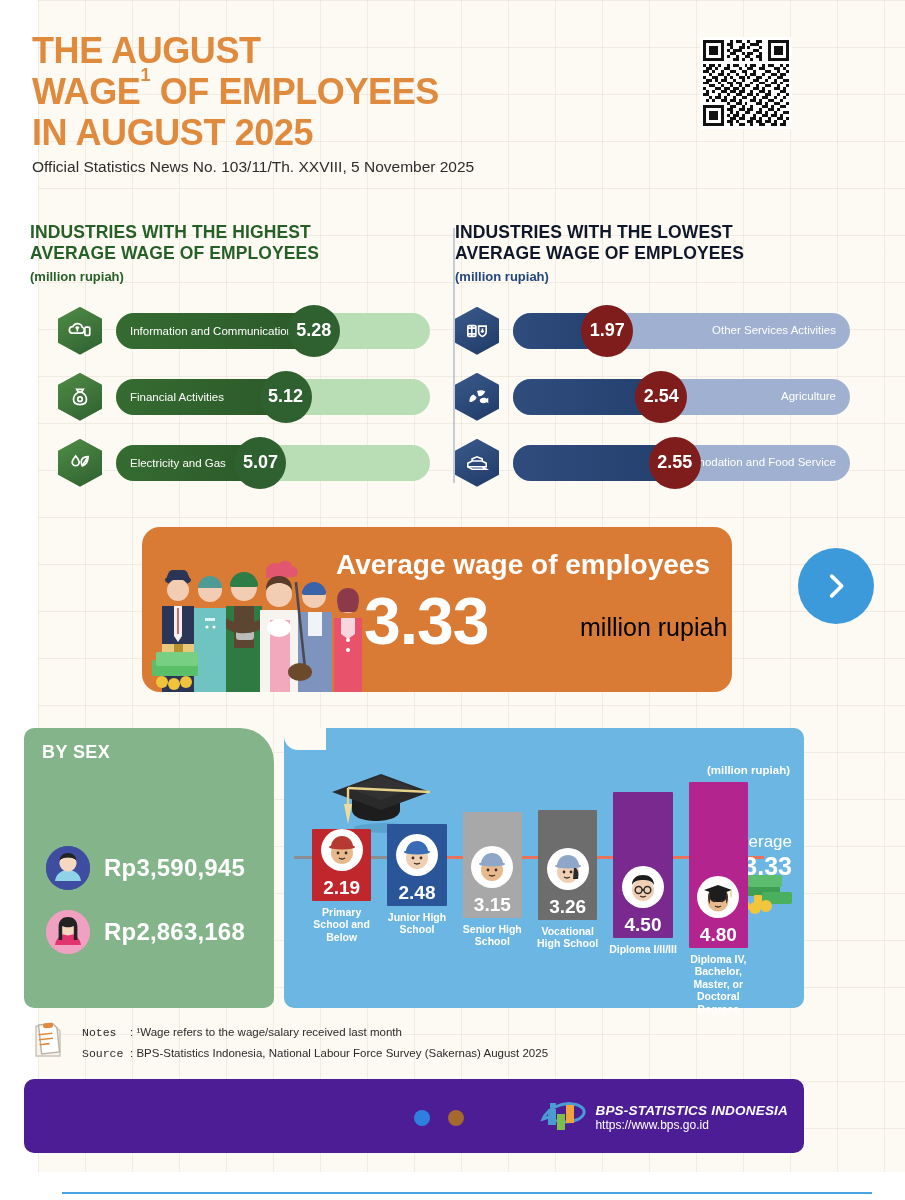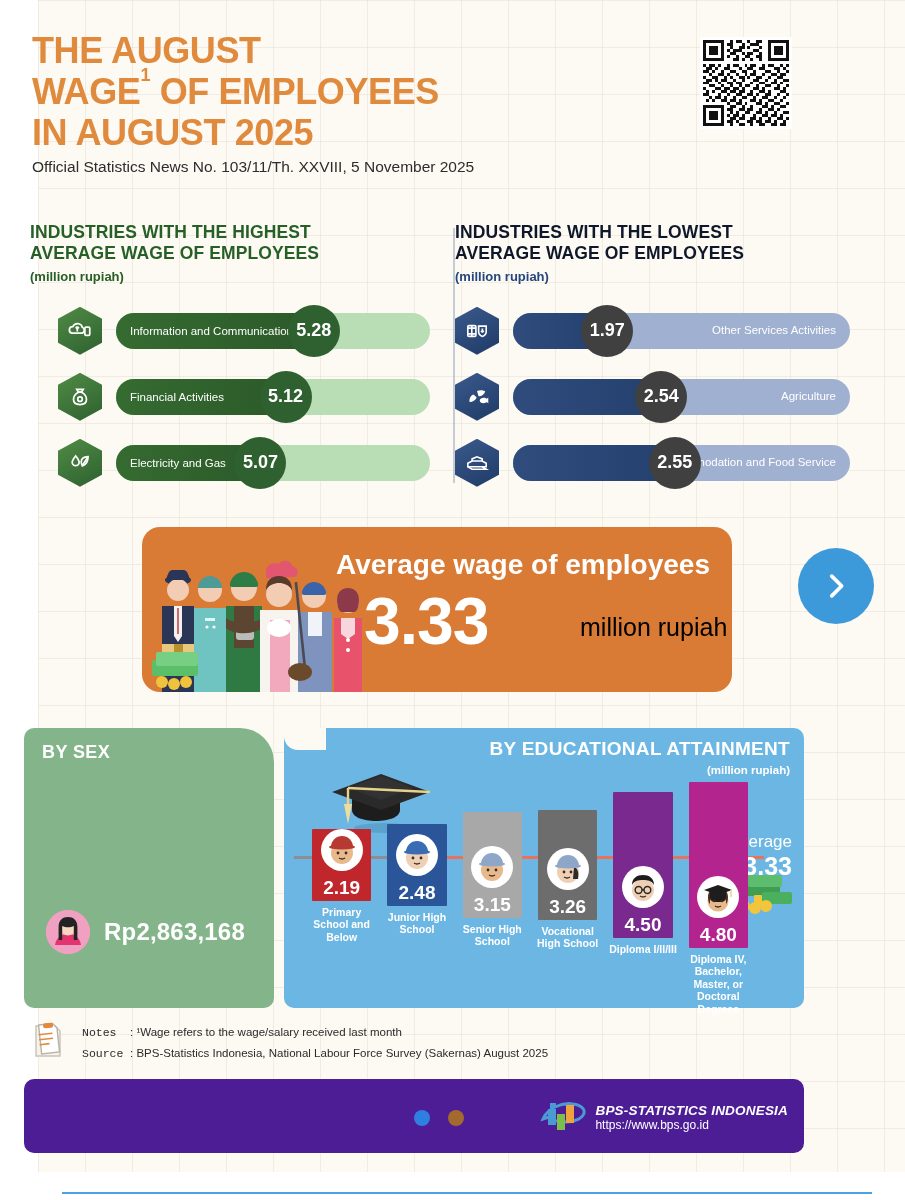--- a/index.html
+++ b/index.html
@@ -97,21 +97,21 @@
   .panel.left .barlabel { left: 14px; }
   .panel.right .barlabel { right: 14px; text-align: right; line-height: 1.15;
                            top: 50%; transform: translateY(-50%); height:auto; }
 
   .bubble {
     position: absolute; top: -8px; width: 52px; height: 52px; border-radius: 50%;
     display: flex; align-items: center; justify-content: center;
     color: #fff; font-size: 18px; font-weight: 700;
   }
   .panel.left  .bubble { background: #2f6030; }
-  .panel.right .bubble { background: #404040; }
+  .panel.right .bubble { background: #7f1d1d; }
 
   
   #banner {
     position: absolute; left: 142px; top: 527px;
     width: 590px; height: 165px;
     background: #d97b35; border-radius: 18px;
   }
   #banner .txt1 {
     position: absolute; right: 22px; top: 22px;
     color: #fff; font-size: 28px; font-weight: 600; white-space: nowrap;
@@ -665,35 +665,46 @@
   </div>
 
   <div id="nextbtn">
     <svg viewBox="0 0 24 24" fill="none" stroke="#fff" stroke-width="2.6" stroke-linecap="round" stroke-linejoin="round">
       <path d="M9 5l7 7-7 7"></path>
     </svg>
   </div>
 
   <div id="bysex">
     <div class="hd">BY SEX</div>
+    <div class="sexrow m">
+      <div class="avatar m">
+        <svg viewBox="0 0 44 44">
+          <circle cx="22" cy="22" r="22" fill="#3f4da0"></circle>
+          <path d="M22 24c7 0 12 4 13 11H9c1-7 6-11 13-11z" fill="#8fd3e8"></path>
+          <circle cx="22" cy="17" r="8.6" fill="#f6d8c0"></circle>
+          <path d="M13.4 16c0-6 4-9 8.6-9s8.6 3 8.6 9c0-3-3.6-4.6-8.6-4.6S13.4 13 13.4 16z" fill="#232323"></path>
+          <path d="M13.6 14.6c1-4.6 4.4-6.6 8.4-6.6s7.4 2 8.4 6.6c-1.4-2.4-4.6-3.4-8.4-3.4s-7 1-8.4 3.4z" fill="#232323"></path>
+        </svg>
+      </div>
+      <div class="sexval">Rp3,590,945</div>
+    </div>
     <div class="sexrow f">
       <div class="avatar f">
         <svg viewBox="0 0 44 44">
           <circle cx="22" cy="22" r="22" fill="#f0a0c0"></circle>
           <path d="M22 24c7 0 12 4 13 11H9c1-7 6-11 13-11z" fill="#e2356f"></path>
           <circle cx="22" cy="17" r="8.4" fill="#f6d8c0"></circle>
           <path d="M12.6 17c0-7 4.2-10 9.4-10s9.4 3 9.4 10v13h-3.6V16c-3 1.6-8 2-11.6 0v14h-3.6z" fill="#232323"></path>
         </svg>
       </div>
       <div class="sexval">Rp2,863,168</div>
     </div>
   </div>
 
   <div id="byedu">
-    <div class="hd">BY EDUCATIONAL ATTAINMENT</div>
     <div class="hdsub">(million rupiah)</div>
 
     <svg id="cap" viewBox="0 0 110 72">
       <ellipse cx="58" cy="64" rx="30" ry="5" fill="#5aa3cf"></ellipse>
       <path d="M26 30h48v16c0 7-11 11-24 11s-24-4-24-11z" fill="#1d1d1d"></path>
       <path d="M55 10 104 28 55 46 6 28z" fill="#2a2a2a"></path>
       <path d="M22 24 55 12l33 12-33 12z" fill="#3a3a3a" opacity=".5"></path>
       <path d="M22 24 104 28" stroke="#e7d289" stroke-width="2.4" fill="none"></path>
       <path d="M22 24v16" stroke="#e7d289" stroke-width="2.4"></path>
       <path d="M18 40h8l-4 20z" fill="#f0dd9c"></path>

